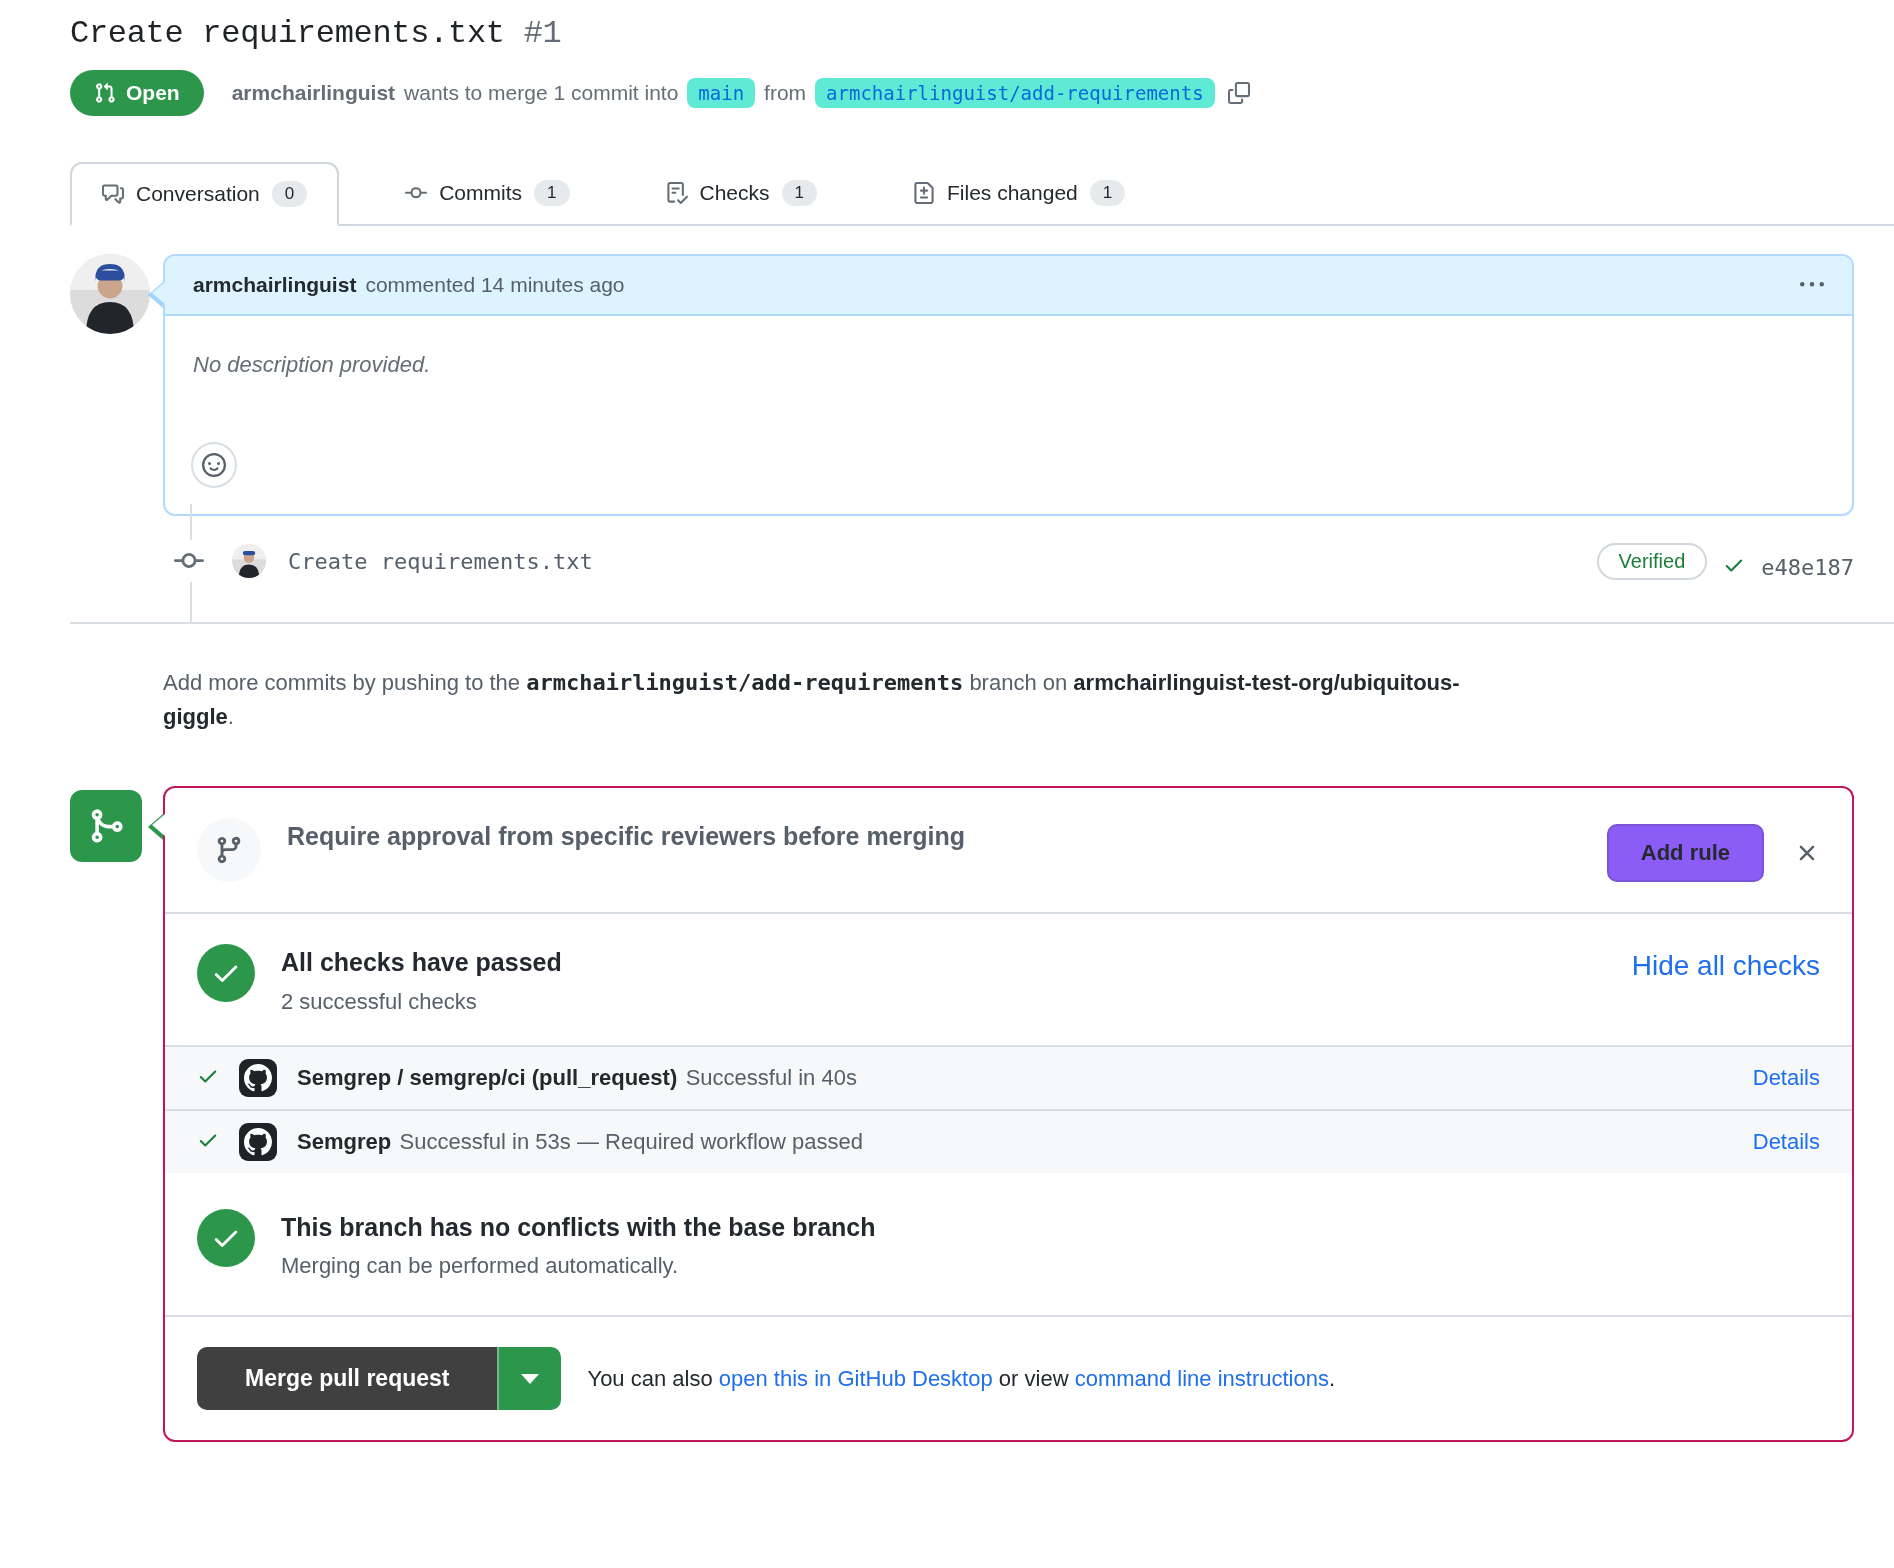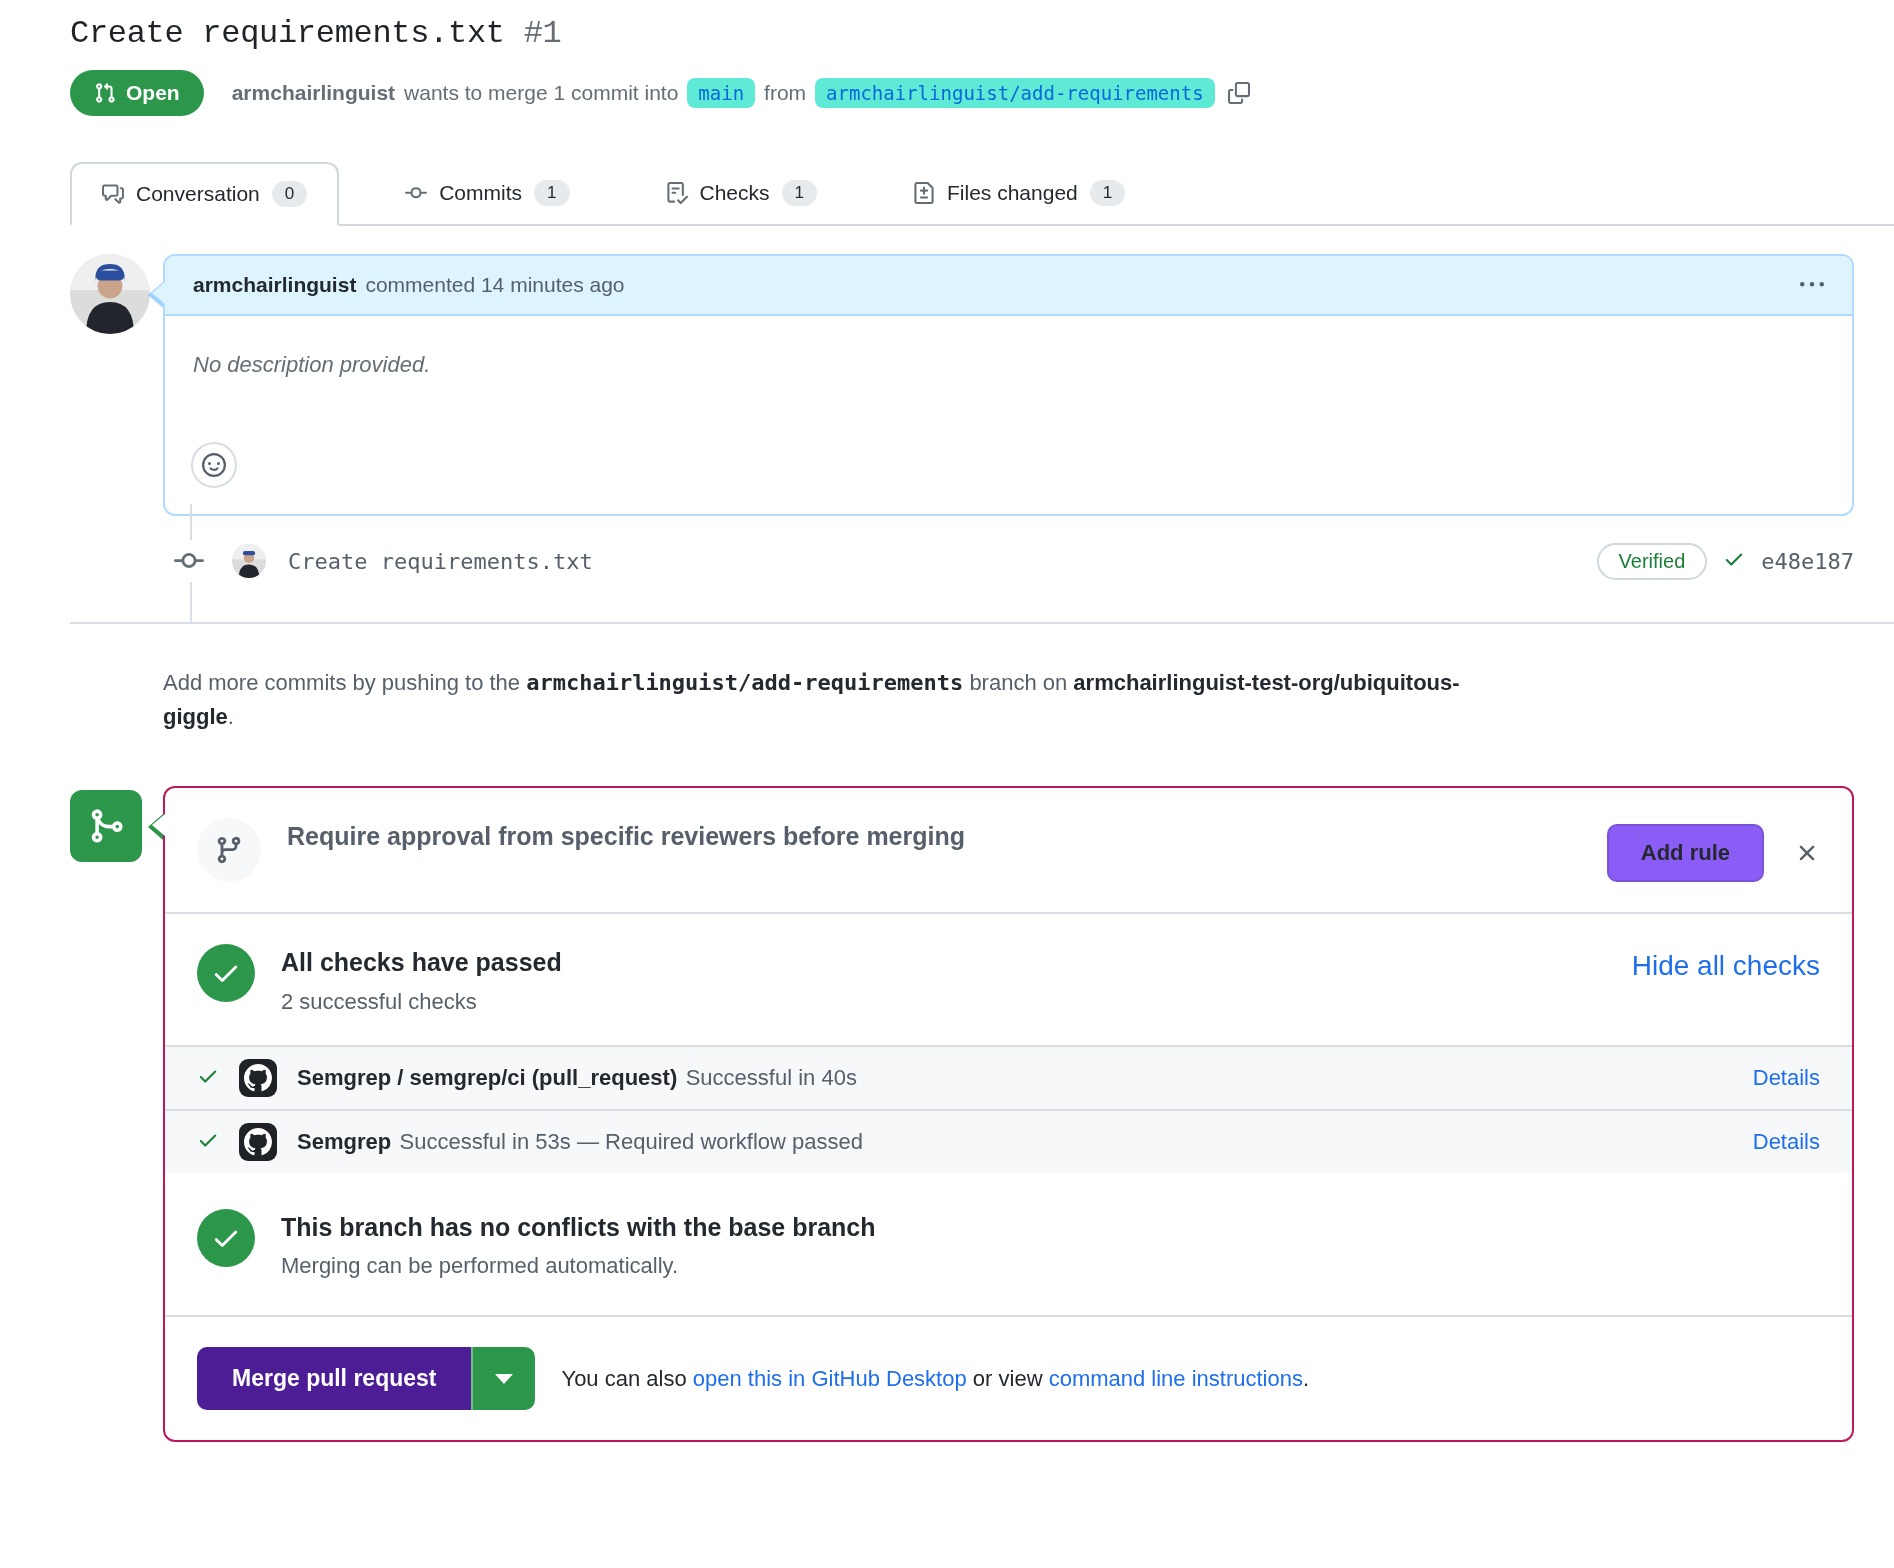--- a/index.html
+++ b/index.html
@@ -88,21 +88,21 @@
   .reaction-btn svg { width:24px; height:24px; fill:#57606a; }
 
   
   .timeline { position:relative; }
   .timeline .vline { position:absolute; left:120px; top:-12px; bottom:0; width:2px; background:#d8dee4; }
   .commit-row { display:flex; align-items:center; padding:24px 0 40px 104px; position:relative; }
   .commit-glyph { background:#fff; padding:6px 0; position:relative; z-index:1; display:flex; }
   .commit-glyph svg { width:30px; height:30px; fill:#656d76; }
   .avatar-sm { width:34px; height:34px; border-radius:50%; overflow:hidden; margin-left:28px; flex:none; cursor:pointer; }
   .commit-msg { font-size:22px; color:#57606a; margin-left:22px; cursor:pointer; }
-  .commit-right { margin-left:auto; display:flex; align-items:center; gap:16px; }
+  .commit-right { margin-left:auto; display:flex; align-items:flex-end; gap:16px; }
   .verified-pill {
     border:2px solid #d0d7de; border-radius:999px; background:#fff;
     color:#1a7f37; font-size:20px; font-weight:500; padding:5px 20px; cursor:pointer;
   }
   .commit-right .check svg { width:22px; height:22px; fill:#1a7f37; }
   .commit-sha { font-size:22px; color:#57606a; cursor:pointer; }
 
   .section-divider { border:none; border-top:2px solid #d8dee4; margin:0 -40px 0 0; }
 
   
@@ -169,22 +169,22 @@
     display:flex; align-items:center; justify-content:center; flex:none;
   }
   .gh-avatar svg { width:28px; height:28px; fill:#fff; }
   .check-name { font-size:22px; font-weight:700; color:#24292f; }
   .check-status { font-size:22px; color:#57606a; margin-left:4px; }
   .check-details { margin-left:auto; font-size:22px; }
 
   .merge-action { display:flex; align-items:center; padding:30px 32px; border-top:2px solid #d8dee4; }
   .merge-btn-group { display:flex; border-radius:10px; overflow:hidden; }
   .merge-btn {
-    background:#4c1d95; color:#fff; border:none; cursor:pointer;
-    font-size:23px; font-weight:700; padding:18px 35px;
+    background:#404040; color:#fff; border:none; cursor:pointer;
+    font-size:23px; font-weight:700; padding:18px 48px;
     font-family:"Liberation Sans",sans-serif;
   }
   .merge-caret-btn {
     background:#2c974b; border:none; border-left:2px solid rgba(255,255,255,0.35);
     padding:0 22px; cursor:pointer; display:flex; align-items:center;
   }
   .merge-caret-btn .caret {
     width:0; height:0; border-left:9px solid transparent; border-right:9px solid transparent;
     border-top:10px solid #ffffff;
   }

